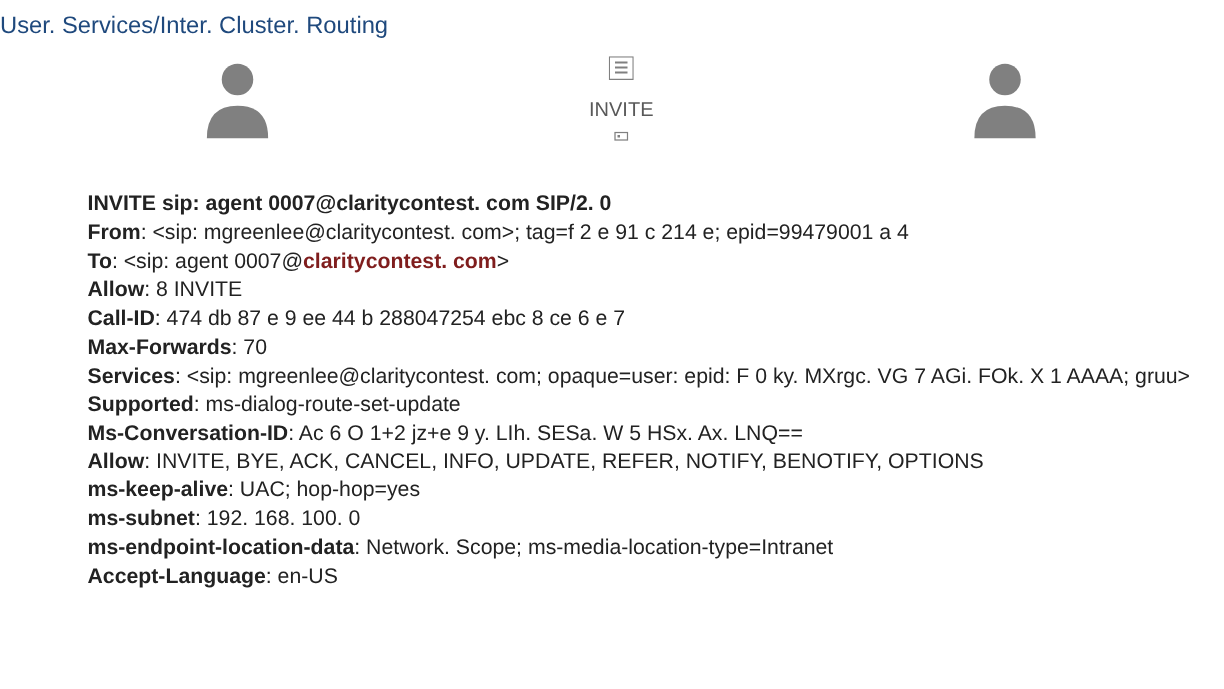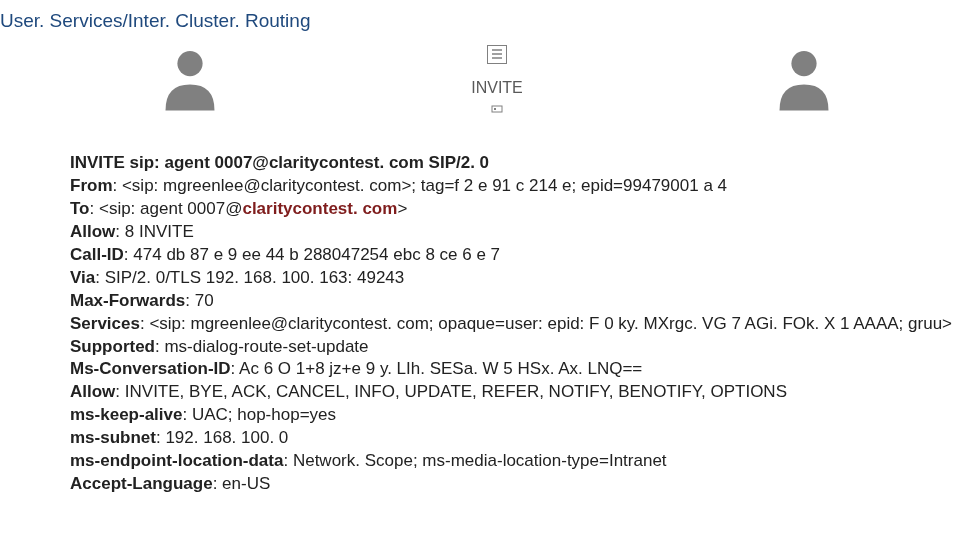--- a/index.html
+++ b/index.html
@@ -119,30 +119,29 @@
   <div class="sip-line bold-all">INVITE sip: agent 0007@claritycontest. com SIP/2. 0</div>
 
   <div class="sip-line"><span class="hdr-name">From</span><span class="hdr-val">: &lt;sip: mgreenlee@claritycontest. com&gt;; tag=f 2 e 91 c 214 e; epid=99479001 a 4</span></div>
 
   <div class="sip-line"><span class="hdr-name">To</span><span class="hdr-val">: &lt;sip: agent 0007@</span><span class="highlight">claritycontest. com</span><span class="hdr-val">&gt;</span></div>
 
   <div class="sip-line"><span class="hdr-name">Allow</span><span class="hdr-val">: 8 INVITE</span></div>
 
   <div class="sip-line"><span class="hdr-name">Call-ID</span><span class="hdr-val">: 474 db 87 e 9 ee 44 b 288047254 ebc 8 ce 6 e 7</span></div>
 
-  <div class="sip-line"><span class="hdr-name">Via</span><span class="hdr-val">: SIP/2. 0/TLS 192. 168. 100. 163: 49243</span></div>
 
   <div class="sip-line"><span class="hdr-name">Max-Forwards</span><span class="hdr-val">: 70</span></div>
 
   <div class="sip-line"><span class="hdr-name">Services</span><span class="hdr-val">: &lt;sip: mgreenlee@claritycontest. com; opaque=user: epid: F 0 ky. MXrgc. VG 7 AGi. FOk. X 1 AAAA; gruu&gt;</span></div>
 
 
   <div class="sip-line"><span class="hdr-name">Supported</span><span class="hdr-val">: ms-dialog-route-set-update</span></div>
 
-  <div class="sip-line"><span class="hdr-name">Ms-Conversation-ID</span><span class="hdr-val">: Ac 6 O 1+8 jz+e 9 y. LIh. SESa. W 5 HSx. Ax. LNQ==</span></div>
+  <div class="sip-line"><span class="hdr-name">Ms-Conversation-ID</span><span class="hdr-val">: Ac 6 O 1+2 jz+e 9 y. LIh. SESa. W 5 HSx. Ax. LNQ==</span></div>
 
   <div class="sip-line"><span class="hdr-name">Allow</span><span class="hdr-val">: INVITE, BYE, ACK, CANCEL, INFO, UPDATE, REFER, NOTIFY, BENOTIFY, OPTIONS</span></div>
 
   <div class="sip-line"><span class="hdr-name">ms-keep-alive</span><span class="hdr-val">: UAC; hop-hop=yes</span></div>
 
   <div class="sip-line"><span class="hdr-name">ms-subnet</span><span class="hdr-val">: 192. 168. 100. 0</span></div>
 
   <div class="sip-line"><span class="hdr-name">ms-endpoint-location-data</span><span class="hdr-val">: Network. Scope; ms-media-location-type=Intranet</span></div>
 
   <div class="sip-line"><span class="hdr-name">Accept-Language</span><span class="hdr-val">: en-US</span></div>

